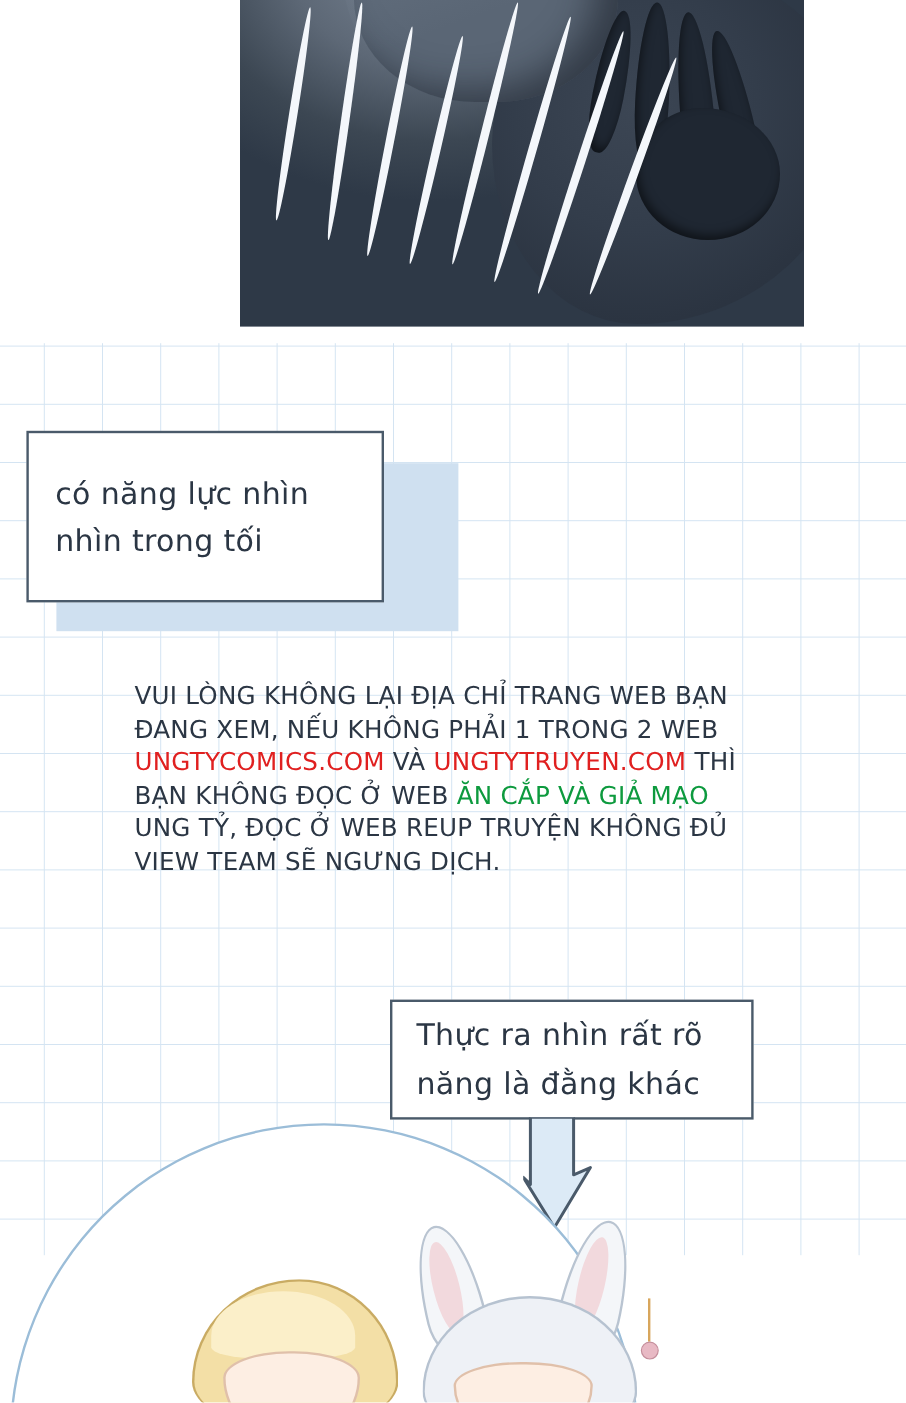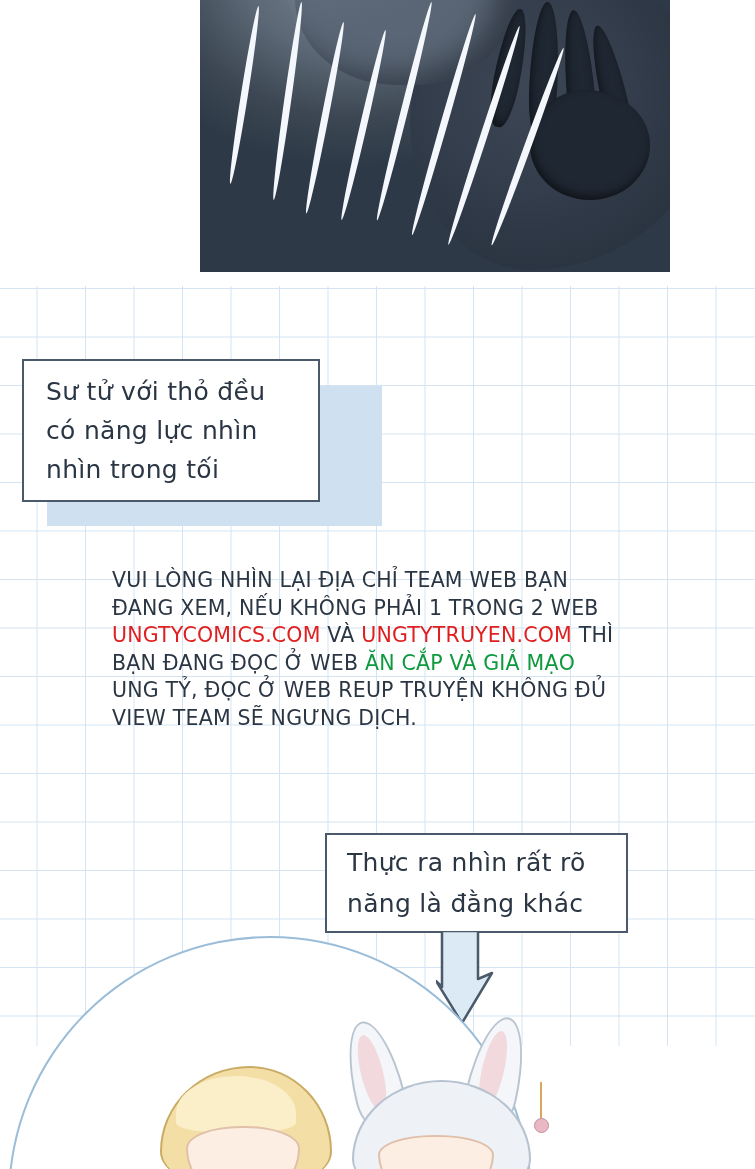--- a/index.html
+++ b/index.html
@@ -291,33 +291,32 @@
     <div class="slash" style="left:228px;top:2px;width:7px;height:225px;transform:rotate(14deg);"></div>
     <div class="slash" style="left:272px;top:14px;width:7px;height:230px;transform:rotate(16deg);"></div>
     <div class="slash" style="left:316px;top:26px;width:7px;height:230px;transform:rotate(18deg);"></div>
     <div class="slash" style="left:360px;top:48px;width:7px;height:210px;transform:rotate(20deg);"></div>
   </div>
 
   <div class="grid-section">
 
     <div class="bubble-shadow" id="bubble1-shadow"></div>
     <div class="bubble" id="bubble1">
-      <p>Sư tử với thỏ đều</p>
       <p>có năng lực nhìn</p>
       <p>nhìn trong tối</p>
     </div>
 
     <div class="notice">
-      <div>VUI LÒNG NHÌN LẠI ĐỊA CHỈ TEAM WEB BẠN</div>
+      <div>VUI LÒNG KHÔNG LẠI ĐỊA CHỈ TRANG WEB BẠN</div>
       <div>ĐANG XEM, NẾU KHÔNG PHẢI 1 TRONG 2 WEB</div>
       <div>
         <span class="red">UNGTYCOMICS.COM</span><span> VÀ </span><span class="red">UNGTYTRUYEN.COM</span><span> THÌ</span>
       </div>
       <div>
-        <span>BẠN ĐANG ĐỌC Ở WEB </span><span class="green">ĂN CẮP VÀ GIẢ MẠO</span>
+        <span>BẠN KHÔNG ĐỌC Ở WEB </span><span class="green">ĂN CẮP VÀ GIẢ MẠO</span>
       </div>
       <div>UNG TỶ, ĐỌC Ở WEB REUP TRUYỆN KHÔNG ĐỦ</div>
       <div>VIEW TEAM SẼ NGƯNG DỊCH.</div>
     </div>
 
     <div class="bubble" id="bubble2">
       <p>Thực ra nhìn rất rõ</p>
       <p>năng là đằng khác</p>
     </div>
 

